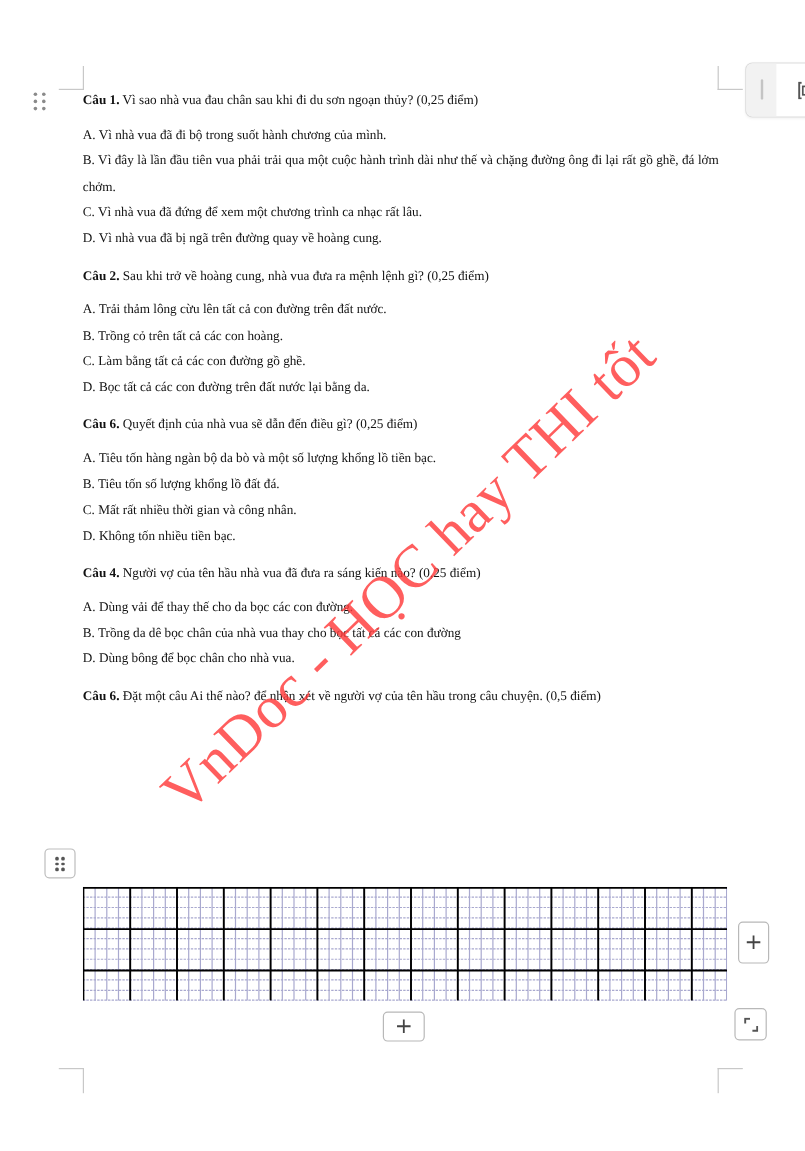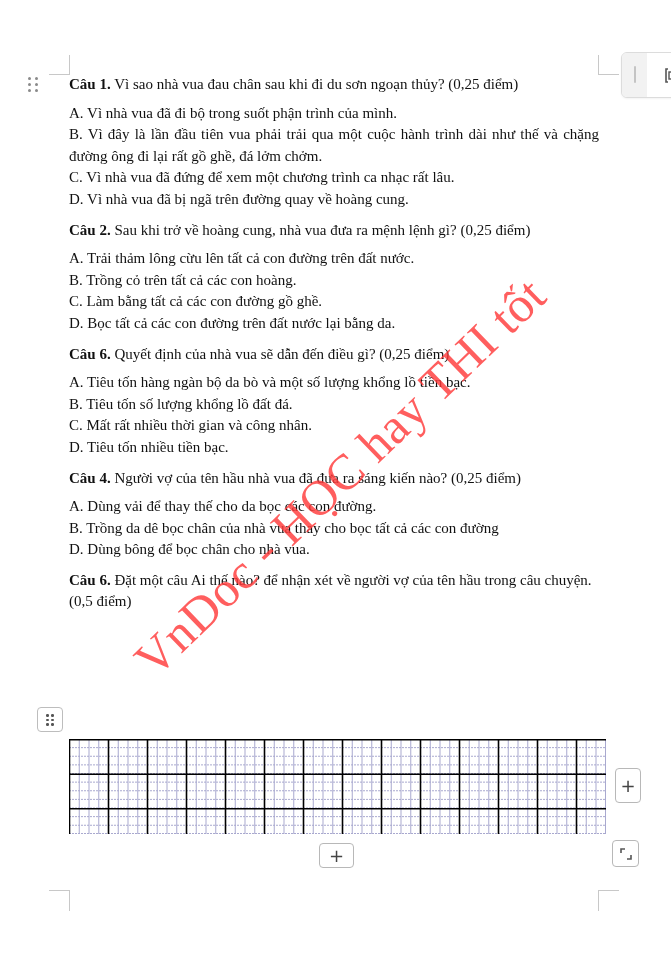--- a/index.html
+++ b/index.html
@@ -11,21 +11,21 @@
   }
   .corner { position: absolute; border-color: #c8c8c8; border-style: solid; border-width: 0; }
   .corner.tl { left: 49px; top: 55px; width: 20px; height: 19px; border-right-width: 1px; border-bottom-width: 1px; }
   .corner.tr { left: 598px; top: 55px; width: 20px; height: 19px; border-left-width: 1px; border-bottom-width: 1px; }
   .corner.bl { left: 49px; top: 890px; width: 20px; height: 20px; border-right-width: 1px; border-top-width: 1px; }
   .corner.br { left: 598px; top: 890px; width: 20px; height: 20px; border-left-width: 1px; border-top-width: 1px; }
 
   .drag-dots { position: absolute; left: 28px; top: 77px; width: 12px; height: 18px; }
   .drag-dots i { position: absolute; width: 3px; height: 3px; border-radius: 50%; background: #8a8a8a; }
 
-  .content { position: absolute; left: 69px; top: 74px; width: 530px; font-size: 15px; line-height: 21.6px; }
+  .content { position: absolute; left: 69px; top: 74px; width: 530px; font-size: 11px; line-height: 21.6px; }
   .q { margin: 0; }
   .q b { font-weight: bold; }
   .opts { margin: 7px 0 9px 0; }
   .opt { margin: 0; }
   .quote { font-style: italic; text-align: center; margin: 10px 0 10px 40px; }
 
   .grid-wrap { position: absolute; left: 69px; top: 739px; width: 537px; height: 95px; overflow: hidden; }
   .grid-wrap svg { display: block; }
 
   .handle-box { position: absolute; left: 37px; top: 707px; width: 24px; height: 23px; border: 1px solid #bdbdbd; border-radius: 4px; background: #fff; }
@@ -75,21 +75,21 @@
     <path d="M3 1H1V14H3" fill="none" stroke="#555" stroke-width="1.6"></path>
     <rect x="4" y="4" width="6" height="7" fill="none" stroke="#555" stroke-width="1.4"></rect>
   </svg>
 </div>
 
 <div class="content">
 
   <div>
     <p class="q"><b>Câu 1.</b><span> Vì sao nhà vua đau chân sau khi đi du sơn ngoạn thủy? (0,25 điểm)</span></p>
     <div class="opts">
-      <p class="opt">A. Vì nhà vua đã đi bộ trong suốt phận trình của mình.</p>
+      <p class="opt">A. Vì nhà vua đã đi bộ trong suốt hành chương của mình.</p>
       <p class="opt" style="text-align:justify">B. Vì đây là lần đầu tiên vua phải trải qua một cuộc hành trình dài như thế và chặng đường ông đi lại rất gồ ghề, đá lởm chởm.</p>
       <p class="opt">C. Vì nhà vua đã đứng để xem một chương trình ca nhạc rất lâu.</p>
       <p class="opt">D. Vì nhà vua đã bị ngã trên đường quay về hoàng cung.</p>
     </div>
   </div>
 
   <div>
     <p class="q"><b>Câu 2.</b><span> Sau khi trở về hoàng cung, nhà vua đưa ra mệnh lệnh gì? (0,25 điểm)</span></p>
     <div class="opts">
       <p class="opt">A. Trải thảm lông cừu lên tất cả con đường trên đất nước.</p>
@@ -98,21 +98,21 @@
       <p class="opt">D. Bọc tất cả các con đường trên đất nước lại bằng da.</p>
     </div>
   </div>
 
   <div>
     <p class="q"><b>Câu 6.</b><span> Quyết định của nhà vua sẽ dẫn đến điều gì? (0,25 điểm)</span></p>
     <div class="opts">
       <p class="opt">A. Tiêu tốn hàng ngàn bộ da bò và một số lượng khổng lồ tiền bạc.</p>
       <p class="opt">B. Tiêu tốn số lượng khổng lồ đất đá.</p>
       <p class="opt">C. Mất rất nhiều thời gian và công nhân.</p>
-      <p class="opt">D. Tiêu tốn nhiều tiền bạc.</p>
+      <p class="opt">D. Không tốn nhiều tiền bạc.</p>
     </div>
   </div>
 
   <div>
     <p class="q"><b>Câu 4.</b><span> Người vợ của tên hầu nhà vua đã đưa ra sáng kiến nào? (0,25 điểm)</span></p>
     <div class="opts">
       <p class="opt">A. Dùng vải để thay thế cho da bọc các con đường.</p>
       <p class="opt">B. Trồng da dê bọc chân của nhà vua thay cho bọc tất cả các con đường</p>
       <p class="opt">D. Dùng bông để bọc chân cho nhà vua.</p>
     </div>

